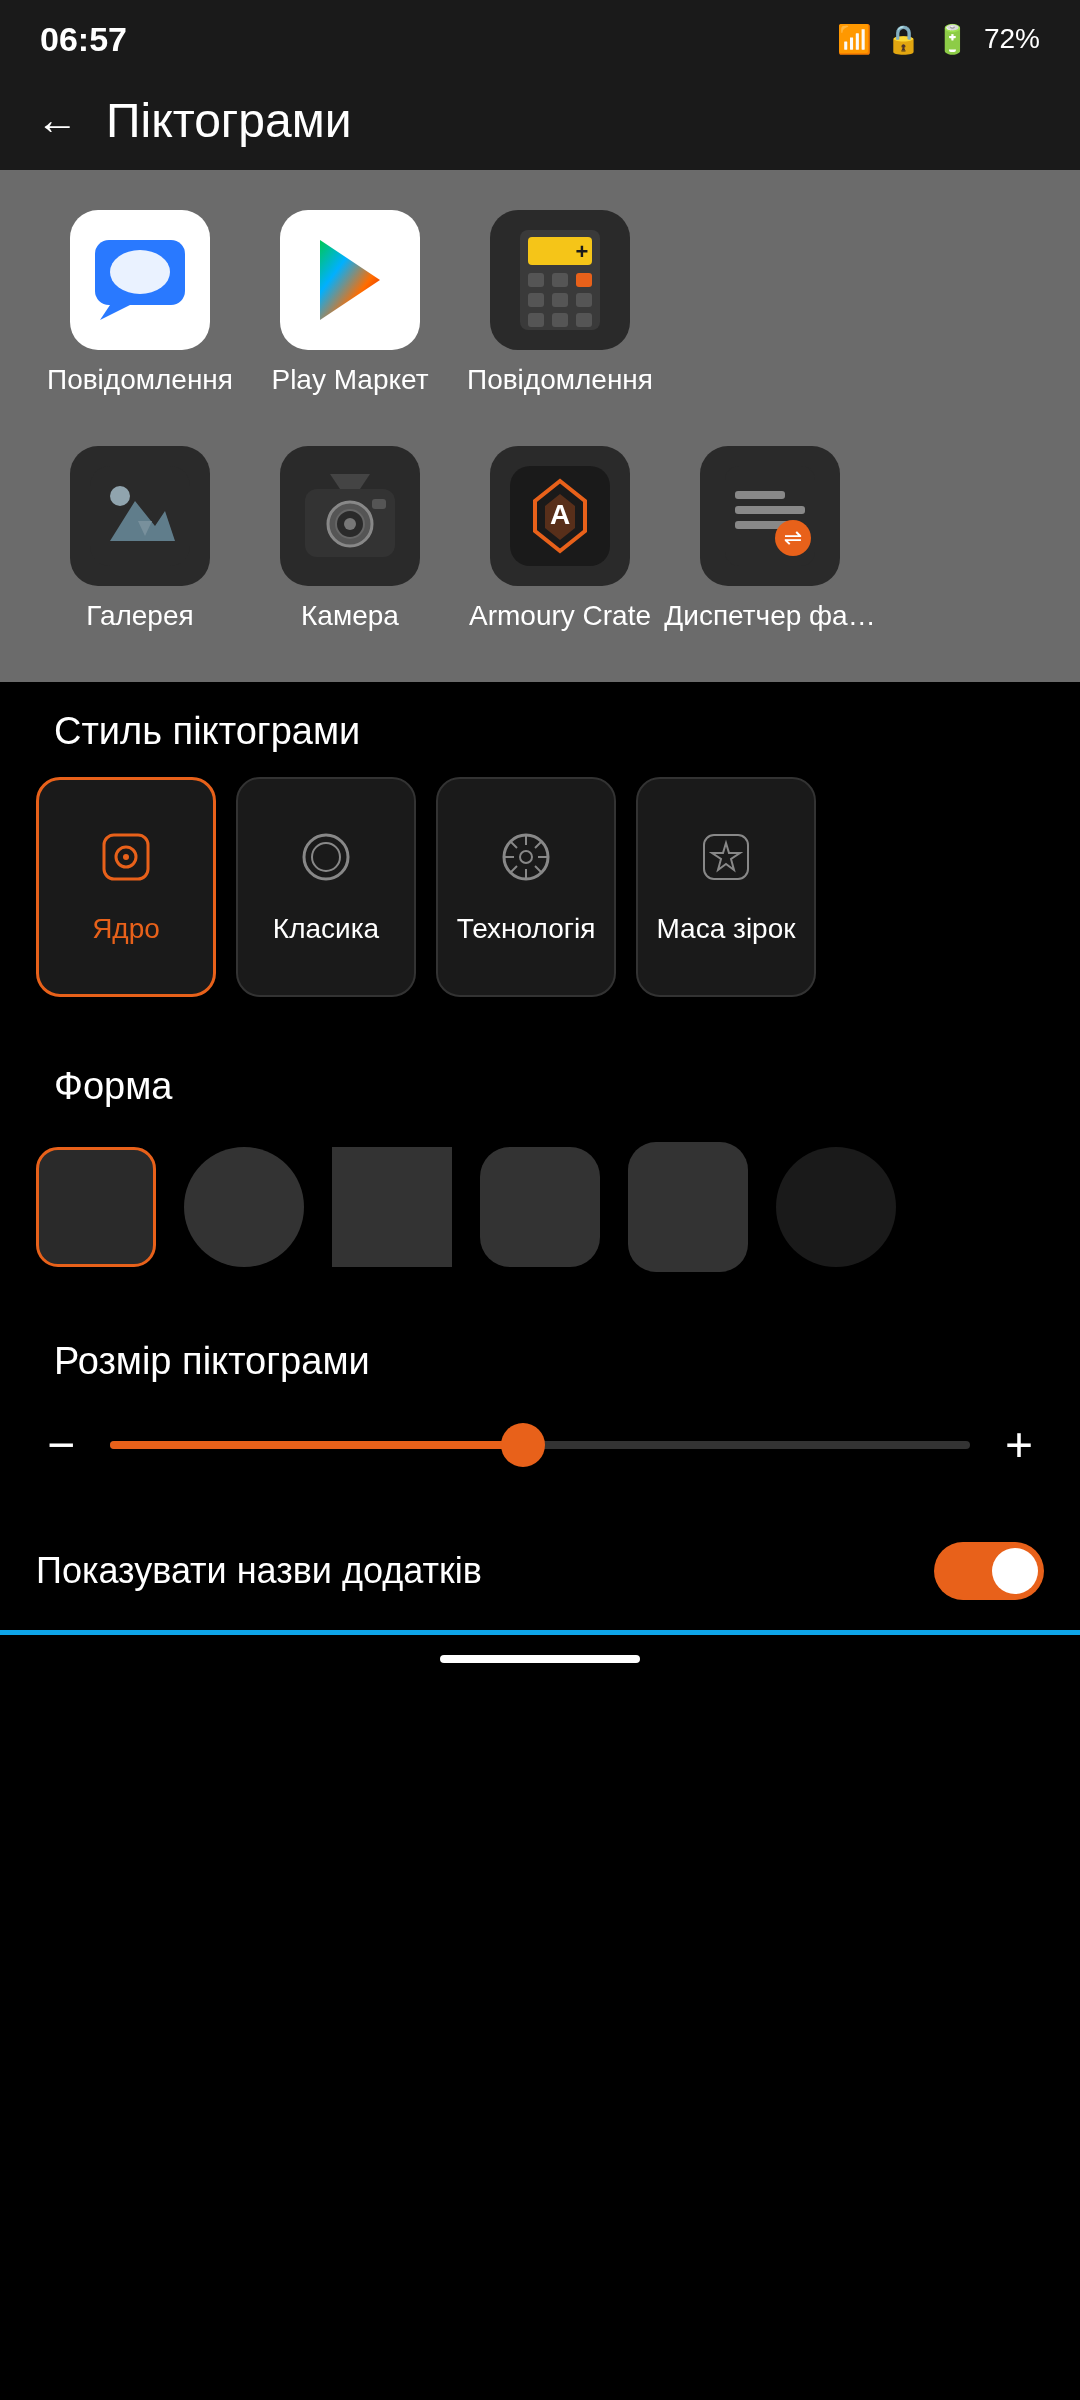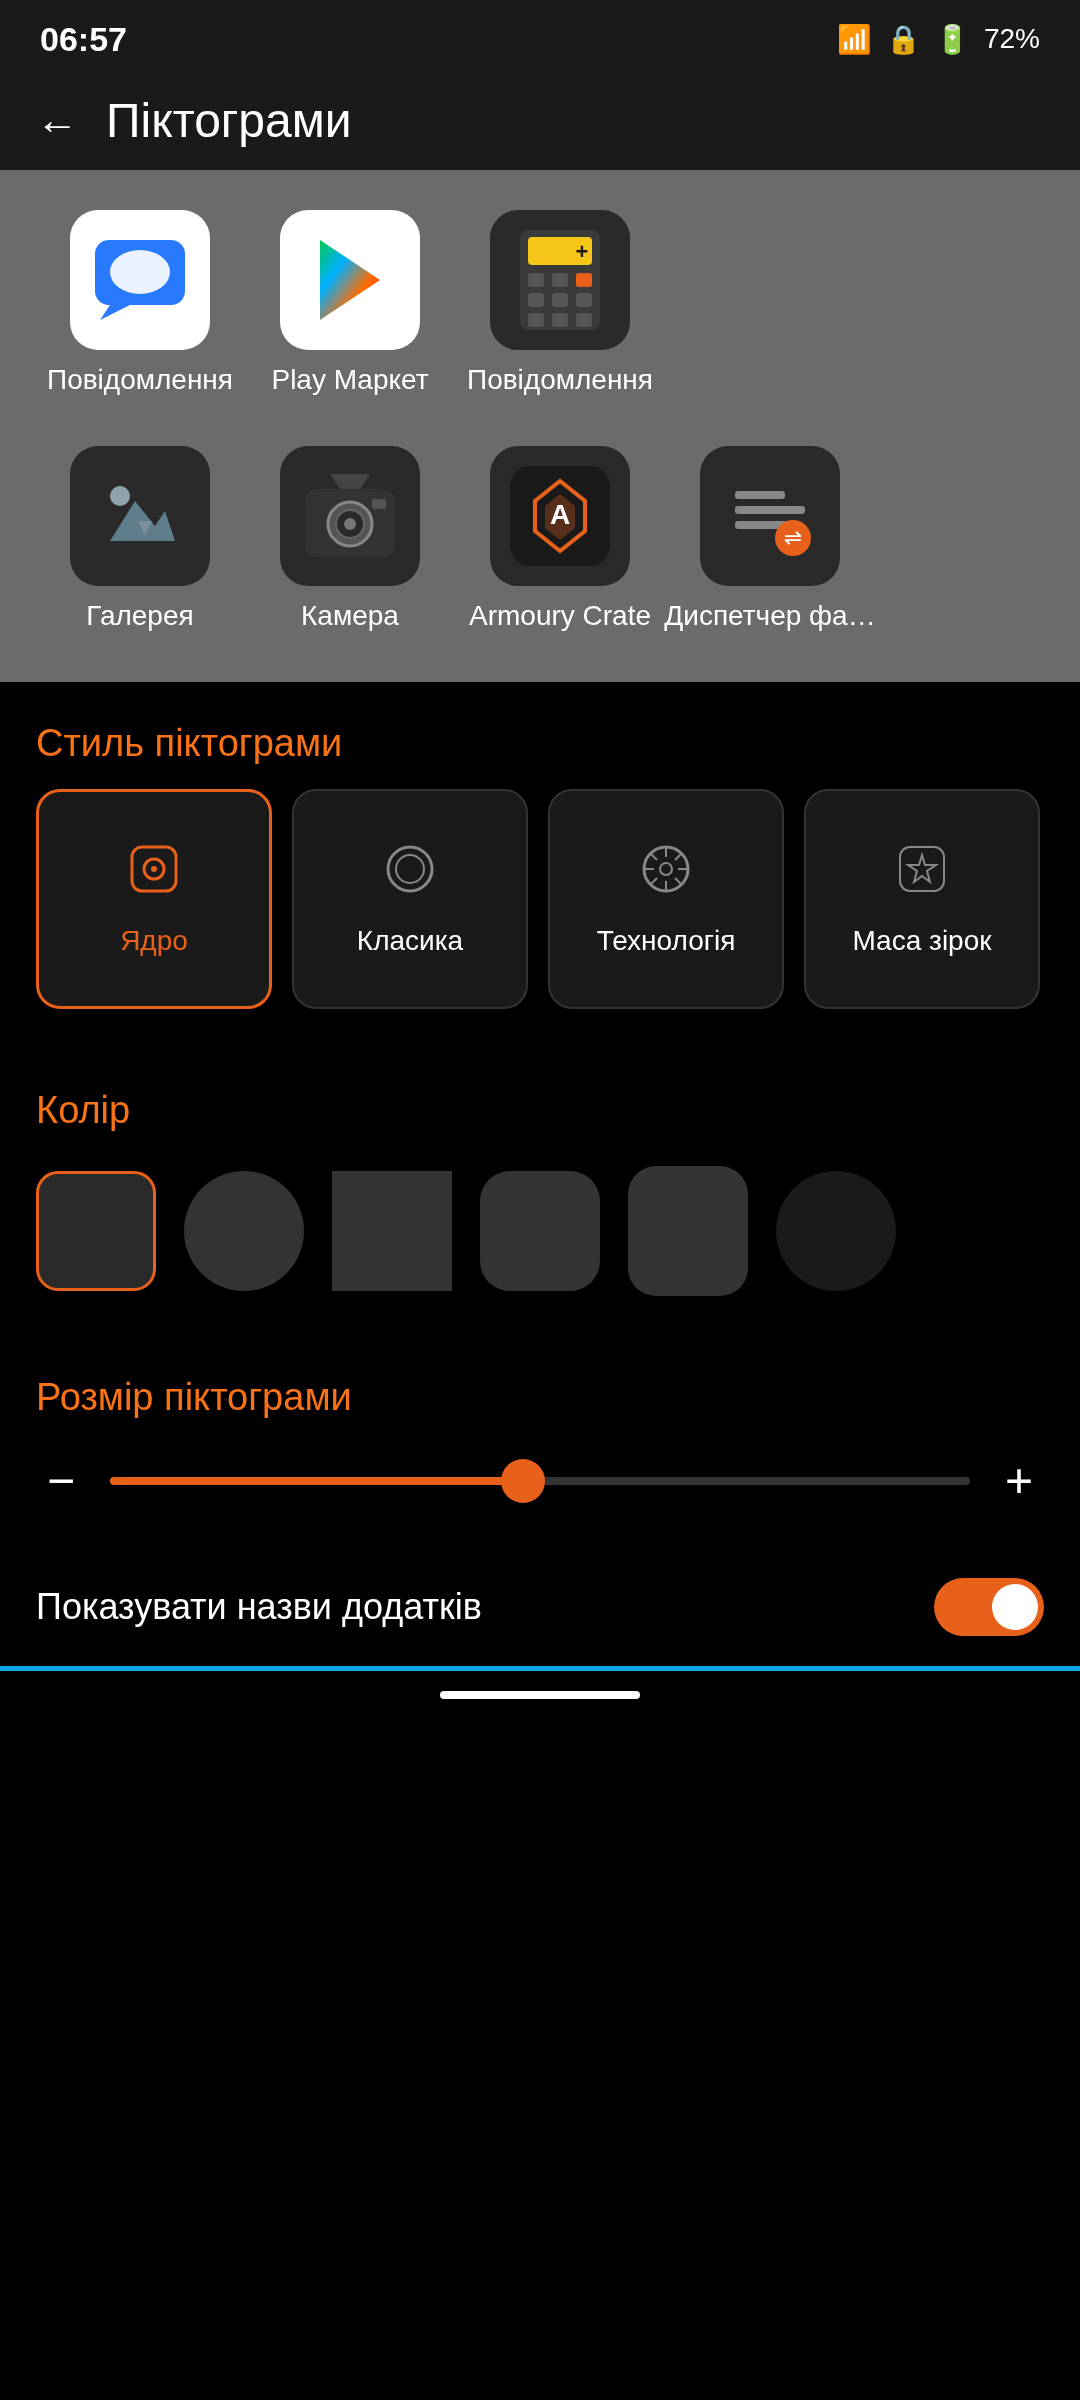--- a/index.html
+++ b/index.html
@@ -98,32 +98,33 @@
     
     .settings-section {
       background: #000;
       padding: 0;
     }
 
     
     .section-title {
       font-size: 38px;
       font-weight: 400;
-      color: #f97316;
-      padding: 40px 36px 24px 36px;
+      color: #ffffff;
+      padding: 28px 36px 24px 36px;
+      margin-left: 18px;
     }
 
     .style-row {
       display: flex;
       gap: 20px;
       padding: 0 36px 40px 36px;
       overflow-x: hidden;
     }
     .style-card {
-      width: 236px;
+      width: 180px;
       height: 220px;
       border-radius: 24px;
       background: #1a1a1a;
       border: 2px solid #333;
       display: flex;
       flex-direction: column;
       align-items: center;
       justify-content: center;
       gap: 16px;
       cursor: pointer;
@@ -454,21 +455,21 @@
             <rect x="6" y="6" width="44" height="44" rx="10" fill="none" stroke="#888" stroke-width="2"></rect>
             <polygon points="28,14 31,24 42,24 33,30 36,41 28,35 20,41 23,30 14,24 25,24" fill="none" stroke="#888" stroke-width="2"></polygon>
           </svg>
         </span>
         <span class="style-card-label">Маса зірок</span>
       </div>
     </div>
   </div>
 
   <div>
-    <div class="section-title">Колір</div>
+    <div class="section-title">Форма</div>
     <div class="shape-row">
       <div class="shape-item shape-rounded-corner active"></div>
       <div class="shape-item shape-circle"></div>
       <div class="shape-item shape-square"></div>
       <div class="shape-item shape-soft-square"></div>
       <div class="shape-item shape-tall"></div>
       <div class="shape-item shape-circle" style="opacity:0.5;"></div>
     </div>
   </div>
 

